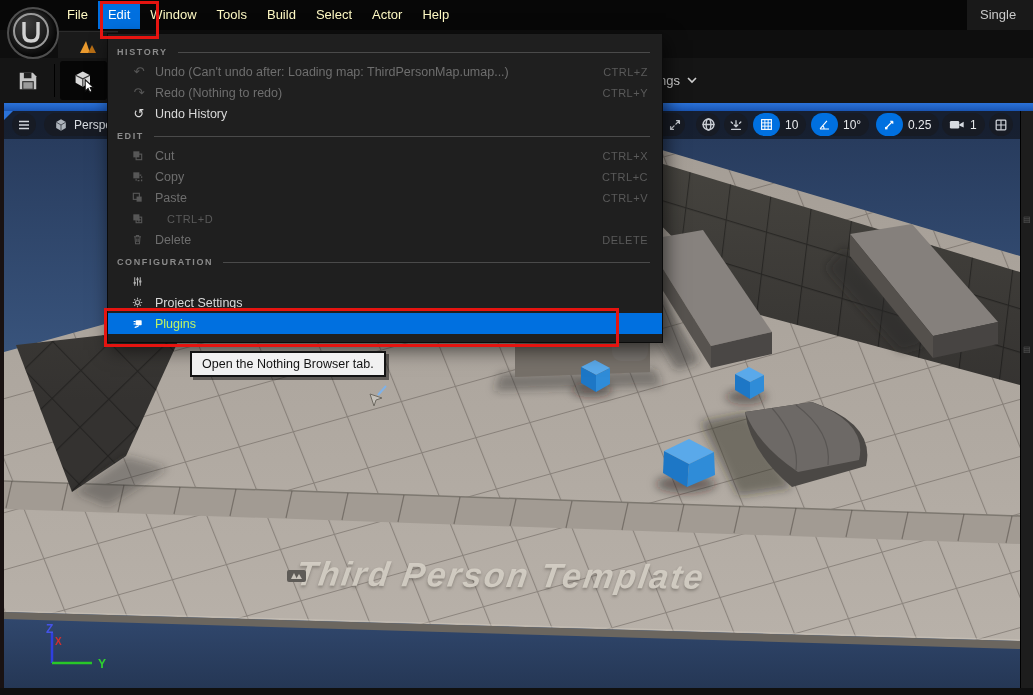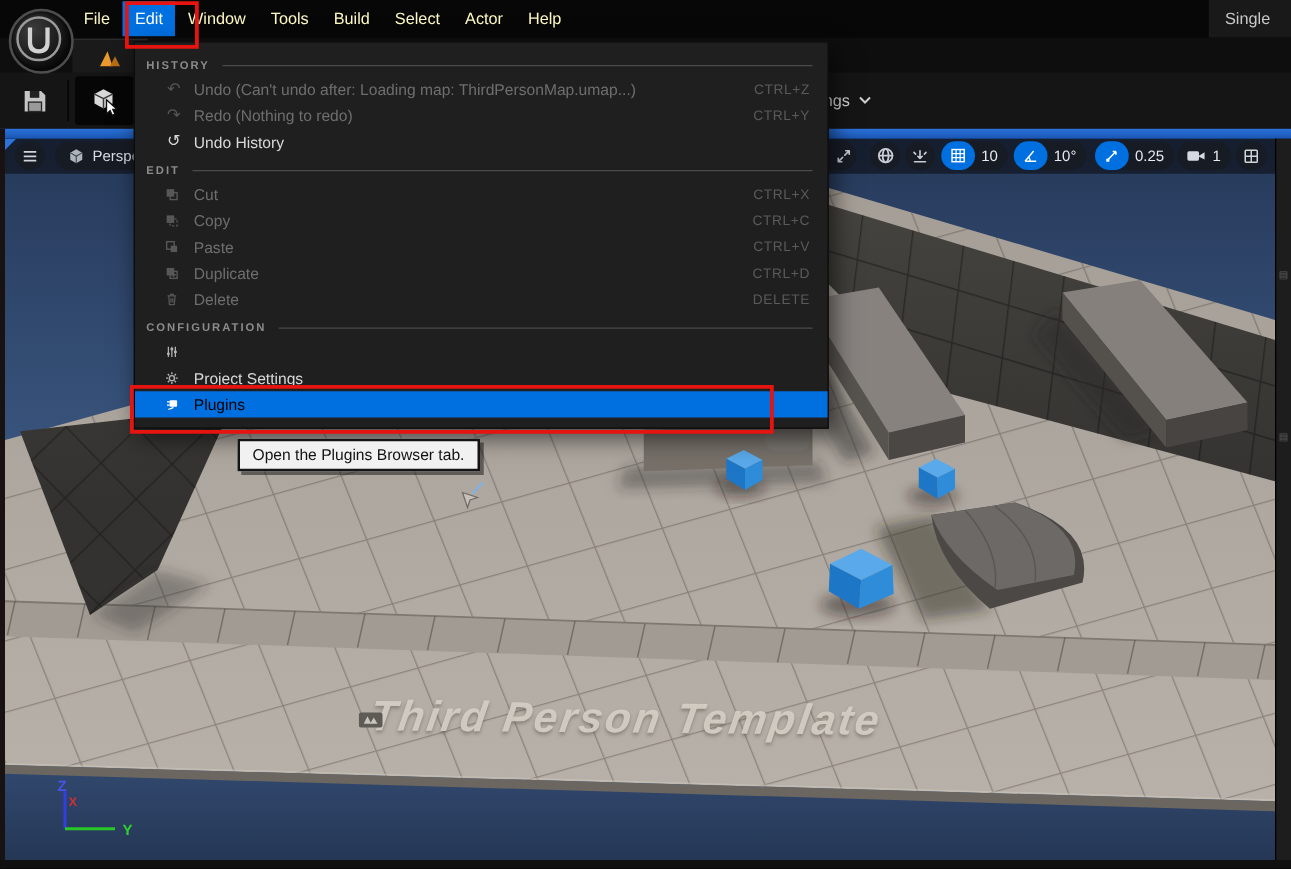--- a/index.html
+++ b/index.html
@@ -69,21 +69,21 @@
   .sec{display:flex;align-items:center;height:18px;padding:0 12px 0 9px;margin-top:3px;}
   .sec .t{font-size:9px;font-weight:bold;color:#8b8b8b;letter-spacing:1.6px;}
   .sec .ln{flex:1;height:1px;background:#4a4a4a;margin-left:10px;}
   .mi{display:flex;align-items:center;height:21px;padding:0 14px 0 23px;font-size:12.5px;color:#d9d9d9;}
   .mi .ic{width:16px;margin-right:8px;text-align:center;color:#9e9e9e;
           font-family:"DejaVu Sans",sans-serif;font-size:13px;line-height:14px;}
   .mi .lb{flex:1;white-space:nowrap;overflow:hidden;}
   .mi .sc{font-size:11px;color:#5a5a5a;letter-spacing:.5px;margin-left:12px;}
   .mi.dis{color:#6e6e6e;}
   .mi.dis .ic{color:#575757;}
-  .mi.sel{background:#0070e0;color:#000000;}
+  .mi.sel{background:#0070e0;color:#bef264;}
   .mi.sel .ic{color:#fff;}
 
   .redbox{position:absolute;border:3px solid #e51410;z-index:60;pointer-events:none;}
   .redbox.r1{left:100px;top:1px;width:53px;height:32px;}
   .redbox.r2{left:104px;top:308px;width:509px;height:33px;}
 
   .tooltip{position:absolute;left:190px;top:351px;background:#f1f1f1;color:#131313;
            border:2px solid #141414;padding:4px 10px;font-size:12.5px;z-index:55;
            box-shadow:3px 3px 0 rgba(0,0,0,.45);white-space:nowrap;}
 
@@ -431,21 +431,20 @@
       <span class="sc">CTRL+V</span>
     </div>
     <div class="mi dis">
       <span class="ic">
         <svg width="13" height="13" viewBox="0 0 14 14">
             <rect x="2.5" y="2.5" width="6.5" height="6.5" fill="currentColor"></rect>
             <rect x="5.5" y="5.5" width="6" height="6" fill="none" stroke="currentColor" stroke-width="1.2"></rect>
             <path d="M8.5 6.6 V10.4 M6.6 8.5 H10.4" stroke="currentColor" stroke-width="1.3"></path>
           </svg>
       </span>
-      <span class="lb">Duplicate</span>
       <span class="sc">CTRL+D</span>
     </div>
     <div class="mi dis">
       <span class="ic">
         <svg width="13" height="13" viewBox="0 0 14 14">
             <path d="M3.2 4 H10.8 M5.8 4 V2.6 H8.2 V4 M4.3 4 L4.9 11.6 H9.1 L9.7 4 M6.2 6 V9.6 M7.8 6 V9.6" stroke="currentColor" stroke-width="1.1" fill="none"></path>
           </svg>
       </span>
       <span class="lb">Delete</span>
       <span class="sc">DELETE</span>
@@ -482,15 +481,15 @@
           </svg>
       </span>
       <span class="lb">Plugins</span>
       <span class="sc"></span>
     </div>
   </div>
 
   <div class="redbox r1"></div>
   <div class="redbox r2"></div>
 
-  <div class="tooltip">Open the Plugins Browser tab.</div>
+  <div class="tooltip">Open the Nothing Browser tab.</div>
 
 </div>
 
 </body></html>

